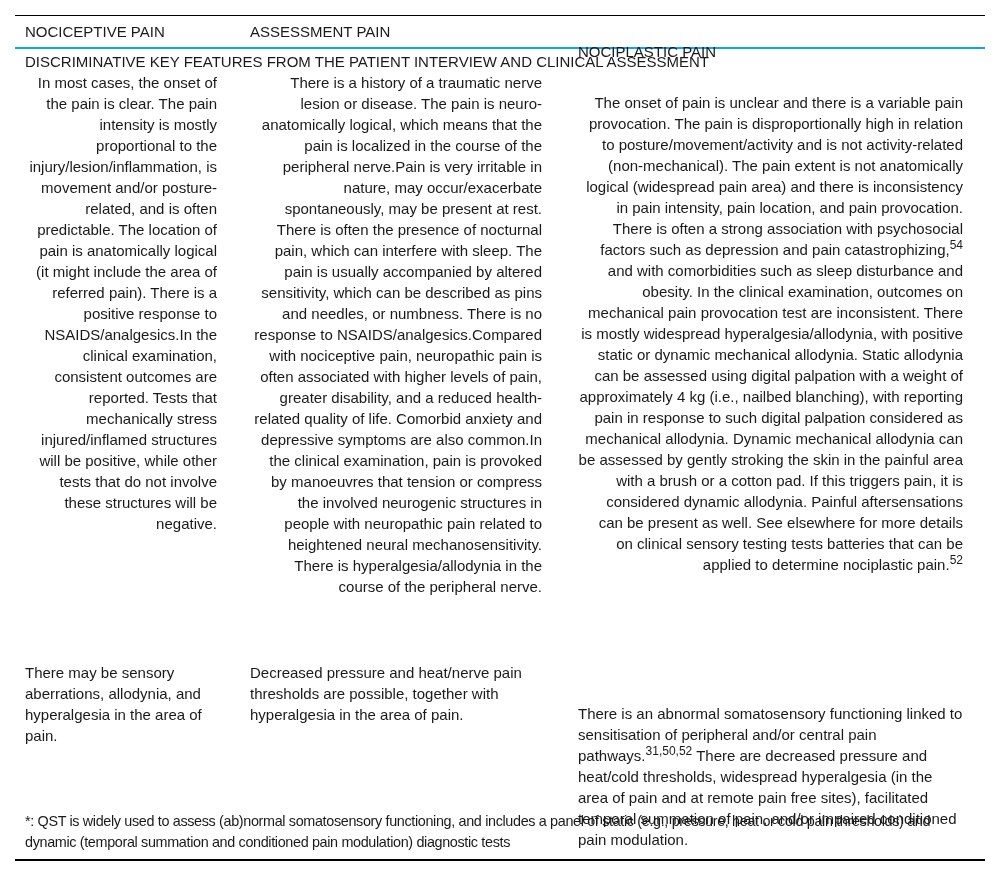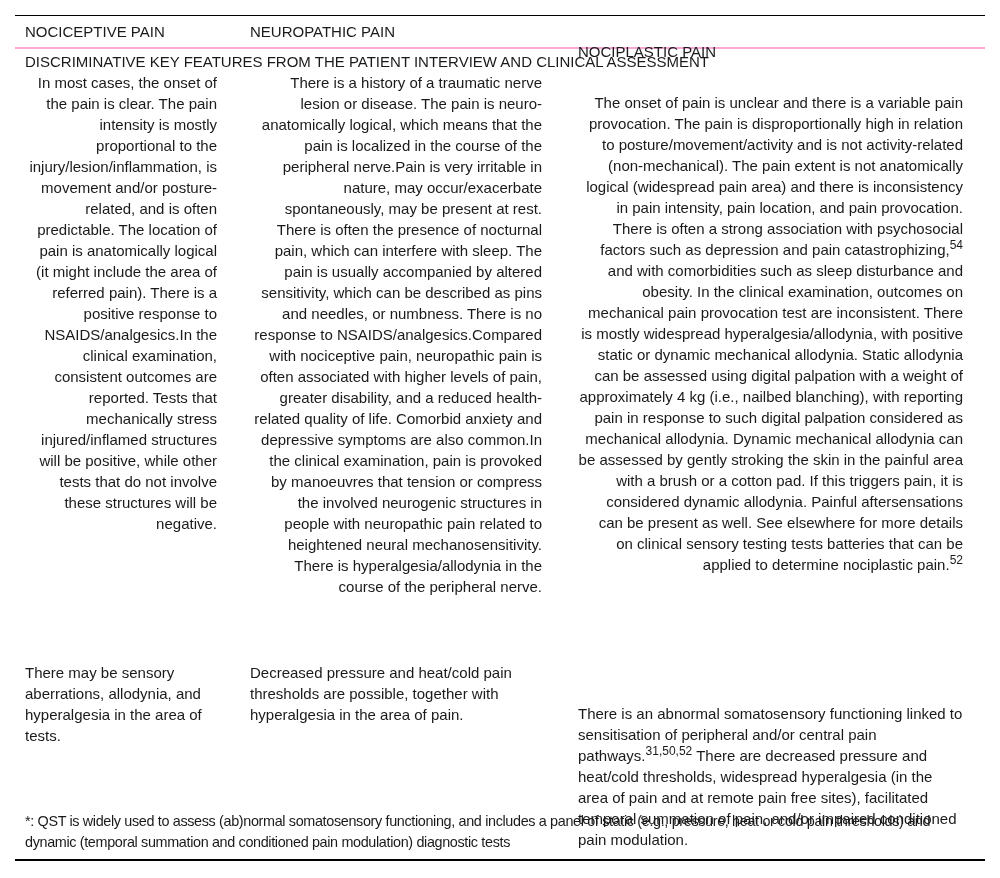--- a/index.html
+++ b/index.html
@@ -1,52 +1,52 @@
 <!DOCTYPE html>
 <html><head>
 <meta charset="utf-8">
 <style>
   html, body { margin: 0; padding: 0; background: #ffffff; }
   body { width: 1000px; height: 878px; position: relative; overflow: hidden;
          font-family: "Liberation Sans", sans-serif; color: #1a1a1a; font-size: 15px; line-height: 21px; }
   .table-wrap { position: absolute; left: 15px; top: 15px; width: 970px; }
   .rule-top { border-top: 1px solid #000; }
-  .header-row { display: flex; height: 31px; align-items: center; border-bottom: 2px solid #f9a8d4; }
+  .header-row { display: flex; height: 31px; align-items: center; border-bottom: 2px solid #0ea5e9; }
   .col1 { position: absolute; left: 10px; width: 200px; }
   .col2 { position: absolute; left: 235px; width: 300px; }
   .col3 { position: absolute; left: 563px; width: 385px; margin-top: 20px; }
   .hdr { position: relative; width: 100%; height: 31px; }
   .hdr span { top: 5px; }
   .section { position: relative; height: 21px; padding-left: 10px; white-space: nowrap; }
   .row { position: relative; }
   .cell { white-space: normal; }
   sup { font-size: 12px; line-height: 0; vertical-align: 6px; }
   .footnote { padding-left: 10px; padding-right: 10px; margin-top: 2px; padding-bottom: 6px; border-bottom: 2px solid #000; font-size: 14.4px; letter-spacing: -0.35px; }
 </style>
 </head>
 <body>
 
 <div class="table-wrap">
   <div class="rule-top"></div>
 
   <div class="header-row">
     <div class="hdr">
       <span class="col1">NOCICEPTIVE PAIN</span>
-      <span class="col2">NEUROPATHIC PAIN</span>
+      <span class="col2">ASSESSMENT PAIN</span>
       <span class="col3">NOCIPLASTIC PAIN</span>
     </div>
   </div>
 
   <div class="section" style="margin-top:2px;">DISCRIMINATIVE KEY FEATURES FROM THE PATIENT INTERVIEW AND CLINICAL ASSESSMENT</div>
   <div class="row" style="height:588px;text-align:right;">
     <div class="cell col1" style="width:192px;">In most cases, the onset of the pain is clear. The pain intensity is mostly proportional to the injury/lesion/inflammation, is movement and/or posture-related, and is often predictable. The location of pain is anatomically logical (it might include the area of referred pain). There is a positive response to NSAIDS/analgesics.In the clinical examination, consistent outcomes are reported. Tests that mechanically stress injured/inflamed structures will be positive, while other tests that do not involve these structures will be negative.</div>
     <div class="cell col2" style="width:292px;">There is a history of a traumatic nerve lesion or disease. The pain is neuro-anatomically logical, which means that the pain is localized in the course of the peripheral nerve.Pain is very irritable in nature, may occur/exacerbate spontaneously, may be present at rest. There is often the presence of nocturnal pain, which can interfere with sleep. The pain is usually accompanied by altered sensitivity, which can be described as pins and needles, or numbness. There is no response to NSAIDS/analgesics.Compared with nociceptive pain, neuropathic pain is often associated with higher levels of pain, greater disability, and a reduced health-related quality of life. Comorbid anxiety and depressive symptoms are also common.In the clinical examination, pain is provoked by manoeuvres that tension or compress the involved neurogenic structures in people with neuropathic pain related to heightened neural mechanosensitivity. There is hyperalgesia/allodynia in the course of the peripheral nerve.</div>
     <div class="cell col3" style="width:385px;"><span>The onset of pain is unclear and there is a variable pain provocation. The pain is disproportionally high in relation to posture/movement/activity and is not activity-related (non-mechanical). The pain extent is not anatomically logical (widespread pain area) and there is inconsistency in pain intensity, pain location, and pain provocation. There is often a strong association with psychosocial factors such as depression and pain catastrophizing,</span><sup>54</sup><span> and with comorbidities such as sleep disturbance and obesity. In the clinical examination, outcomes on mechanical pain provocation test are inconsistent. There is mostly widespread hyperalgesia/allodynia, with positive static or dynamic mechanical allodynia. Static allodynia can be assessed using digital palpation with a weight of approximately 4 kg (i.e., nailbed blanching), with reporting pain in response to such digital palpation considered as mechanical allodynia. Dynamic mechanical allodynia can be assessed by gently stroking the skin in the painful area with a brush or a cotton pad. If this triggers pain, it is considered dynamic allodynia. Painful aftersensations can be present as well. See elsewhere for more details on clinical sensory testing tests batteries that can be applied to determine nociplastic pain.</span><sup>52</sup></div>
   </div>
 
   <div class="row" style="height:147px; margin-top:2px;">
-    <div class="cell col1" style="width:180px;">There may be sensory aberrations, allodynia, and hyperalgesia in the area of tests.</div>
-    <div class="cell col2" style="width:292px;">Decreased pressure and heat/cold pain thresholds are possible, together with hyperalgesia in the area of pain.</div>
+    <div class="cell col1" style="width:180px;">There may be sensory aberrations, allodynia, and hyperalgesia in the area of pain.</div>
+    <div class="cell col2" style="width:292px;">Decreased pressure and heat/nerve pain thresholds are possible, together with hyperalgesia in the area of pain.</div>
     <div class="cell col3" style="width:385px; top:21px;"><span>There is an abnormal somatosensory functioning linked to sensitisation of peripheral and/or central pain pathways.</span><sup>31,50,52</sup><span> There are decreased pressure and heat/cold thresholds, widespread hyperalgesia (in the area of pain and at remote pain free sites), facilitated temporal summation of pain, and/or impaired conditioned pain modulation.</span></div>
   </div>
 
   <div class="footnote">*: QST is widely used to assess (ab)normal somatosensory functioning, and includes a panel of static (e.g., pressure, heat or cold pain thresholds) and dynamic (temporal summation and conditioned pain modulation) diagnostic tests</div>
 </div>
 
 </body></html>

